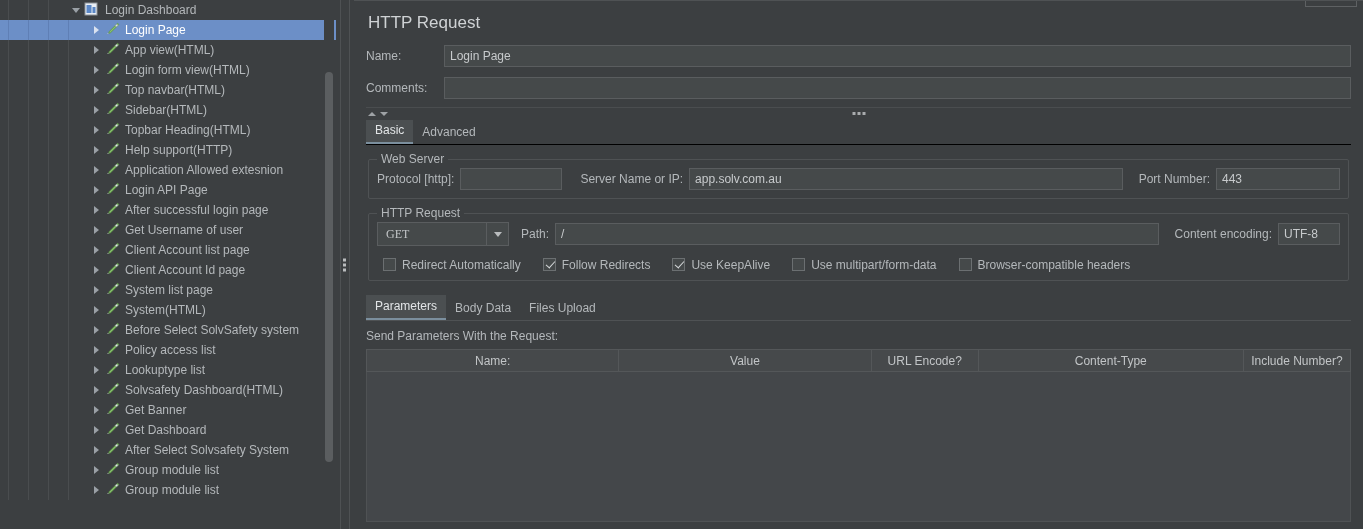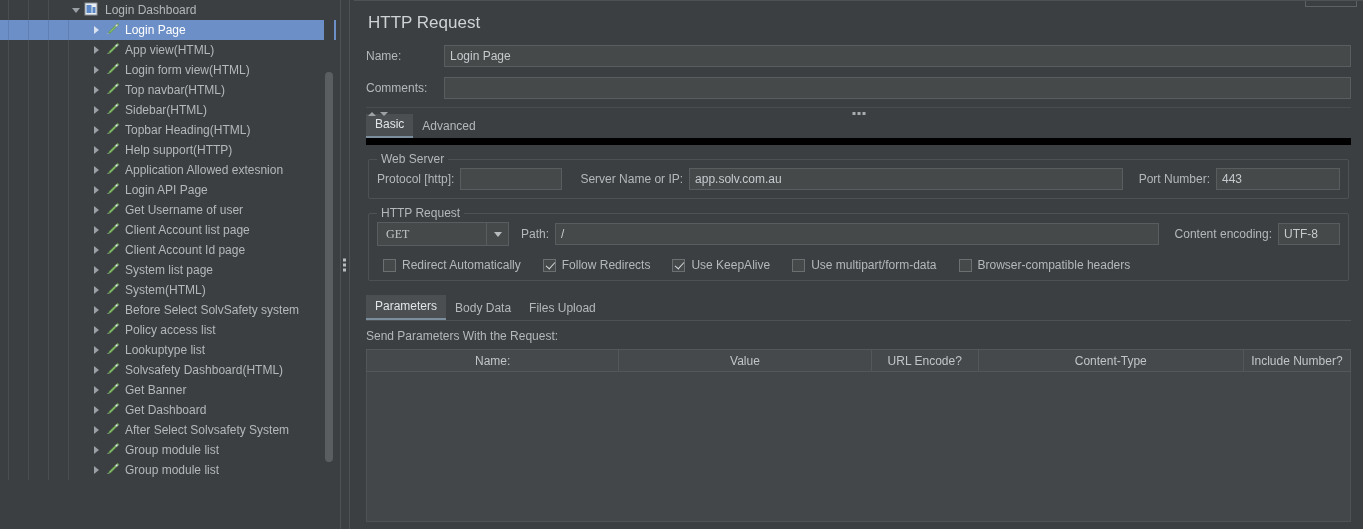--- a/index.html
+++ b/index.html
@@ -150,21 +150,21 @@
   #collapse-bar .grip-dots {
     position: absolute; left: 50%; transform: translateX(-50%);
     display: flex; gap: 2px;
   }
   #collapse-bar .grip-dots i { width: 3px; height: 3px; background: #a9acae; display: block; }
 
   
   .tabstrip {
     display: flex; align-items: flex-end;
     height: 24px;
-    border-bottom: 7px solid #000000;
+    border-bottom: 1px solid #000000;
     margin-top: 2px;
   }
   .tab {
     font-size: 12px;
     color: #b4b8bb;
     padding: 3px 9px 4px 9px;
     line-height: 15px;
     cursor: default;
   }
   .tab.active {
@@ -206,21 +206,21 @@
   }
   .combo .combo-arrow span {
     width: 0; height: 0;
     border-top: 5px solid #b9bcbe;
     border-left: 4.5px solid transparent;
     border-right: 4.5px solid transparent;
   }
 
   
   .checks-row { display: flex; align-items: center; gap: 22px; margin-top: 12px; padding-left: 6px; }
-  .chk { display: flex; align-items: flex-end; gap: 6px; }
+  .chk { display: flex; align-items: flex-start; gap: 6px; }
   .chkbox {
     width: 13px; height: 13px;
     background: #45494a;
     border: 1px solid #6b6f71;
     display: flex; align-items: center; justify-content: center;
     position: relative;
   }
   .chkbox.checked::after {
     content: "";
     position: absolute;
@@ -457,20 +457,40 @@
             <span class="arrow-right"></span>
           </div>
           <div class="node-icon">
             <svg width="16" height="14" viewBox="0 0 16 14">
               <path d="M13.6 1.2 L14.9 2.5 L6.6 10.7 L4.6 11.4 L5.3 9.4 Z" fill="#86c36a" stroke="#5d8f48" stroke-width="0.7"></path>
               <path d="M12.6 2.2 L13.9 3.5 L12.6 4.8 L11.3 3.5 Z" fill="#dfe3e6" stroke="#9aa0a6" stroke-width="0.6"></path>
               <path d="M4.6 11.4 L3.3 12.1 L4.0 10.8 Z" fill="#d8dade"></path>
             </svg>
           </div>
           <span class="tree-label">Login API Page</span>
+        </div>
+        <div class="tree-row">
+          <div class="guides">
+            <div class="guide" style="left: 8px;"></div>
+            <div class="guide" style="left: 28px;"></div>
+            <div class="guide" style="left: 48px;"></div>
+            <div class="guide" style="left: 68px;"></div>
+          </div>
+          <div class="indent" style="width: 88px;"></div>
+          <div class="toggler">
+            <span class="arrow-right"></span>
+          </div>
+          <div class="node-icon">
+            <svg width="16" height="14" viewBox="0 0 16 14">
+              <path d="M13.6 1.2 L14.9 2.5 L6.6 10.7 L4.6 11.4 L5.3 9.4 Z" fill="#86c36a" stroke="#5d8f48" stroke-width="0.7"></path>
+              <path d="M12.6 2.2 L13.9 3.5 L12.6 4.8 L11.3 3.5 Z" fill="#dfe3e6" stroke="#9aa0a6" stroke-width="0.6"></path>
+              <path d="M4.6 11.4 L3.3 12.1 L4.0 10.8 Z" fill="#d8dade"></path>
+            </svg>
+          </div>
+          <span class="tree-label">After successful login page</span>
         </div>
         <div class="tree-row">
           <div class="guides">
             <div class="guide" style="left: 8px;"></div>
             <div class="guide" style="left: 28px;"></div>
             <div class="guide" style="left: 48px;"></div>
             <div class="guide" style="left: 68px;"></div>
           </div>
           <div class="indent" style="width: 88px;"></div>
           <div class="toggler">

